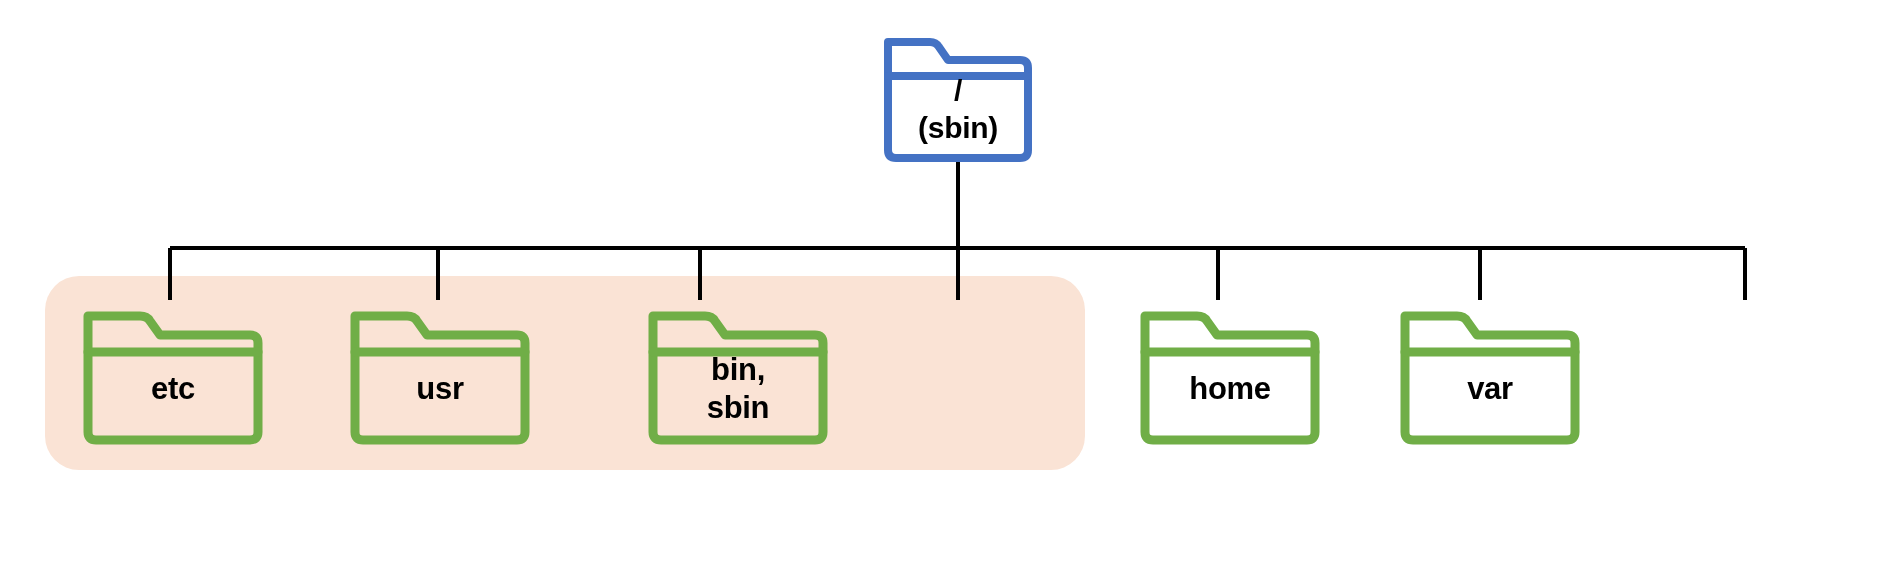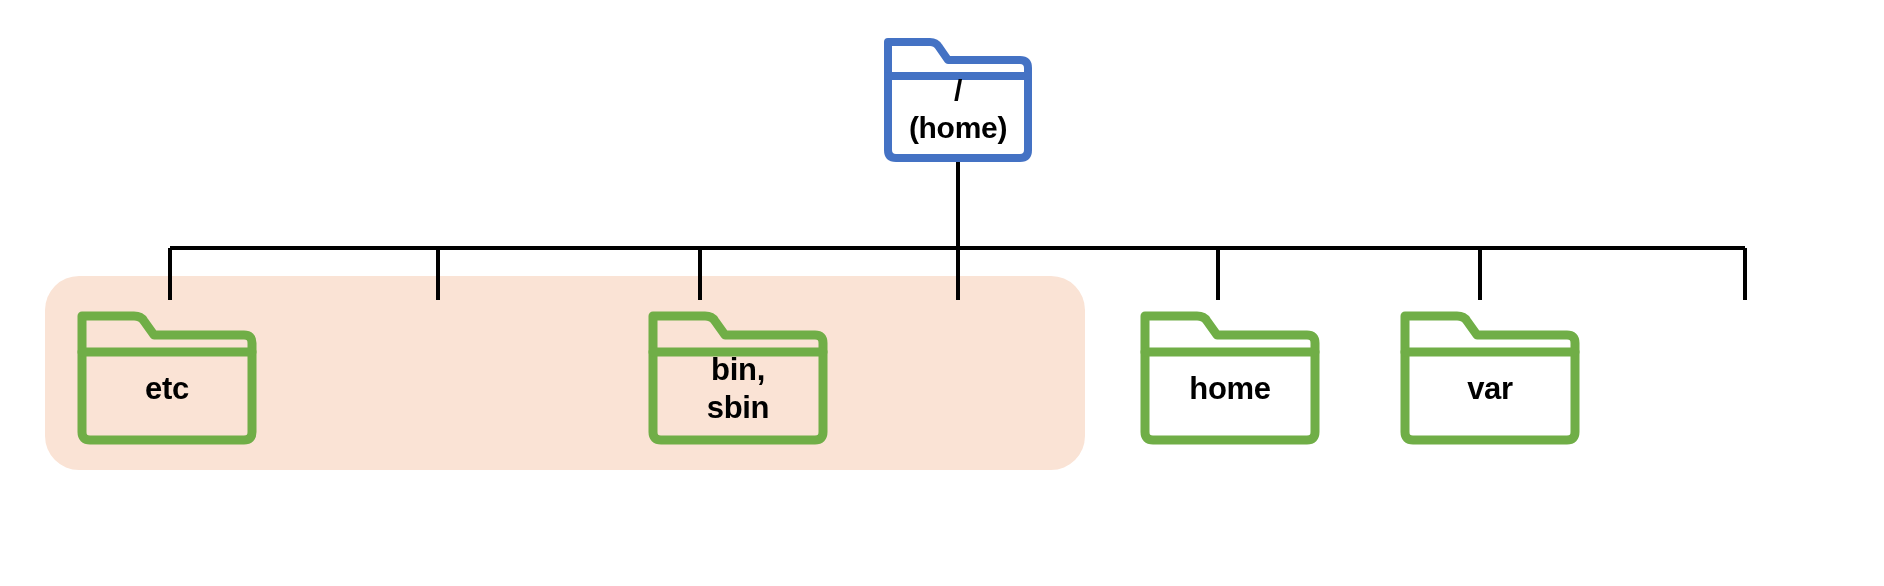--- a/index.html
+++ b/index.html
@@ -125,33 +125,41 @@
                L 150 124
                Q 150 132 142 132
                L 18 132
                Q 10 132 10 124
                Z" fill="#FFFFFF" stroke="#4472C4" stroke-width="8" stroke-linejoin="round" stroke-linecap="round"></path>
 
       <line x1="10" y1="50" x2="150" y2="50" stroke="#4472C4" stroke-width="8" stroke-linecap="round"></line>
     </svg>
     <div class="label">
       <span>/</span>
-      <span>(home)</span>
+      <span>(sbin)</span>
     </div>
   </div>
 
-  <div class="folder" style="left:72px; top:300px;">
+  <div class="folder" style="left:78px; top:300px;">
     <svg viewBox="0 0 190 150">
       <path d="M 10 16 L 62 16 Q 69 16 72 21 L 82 35 L 172 35 Q 180 35 180 43
                L 180 132 Q 180 140 172 140 L 18 140 Q 10 140 10 132 Z" fill="none" stroke="#70AE47" stroke-width="9" stroke-linejoin="round" stroke-linecap="round"></path>
       <line x1="10" y1="52" x2="180" y2="52" stroke="#70AE47" stroke-width="9" stroke-linecap="round"></line>
     </svg>
     <div class="label">etc</div>
   </div>
 
+  <div class="folder" style="left:345px; top:300px;">
+    <svg viewBox="0 0 190 150">
+      <path d="M 10 16 L 62 16 Q 69 16 72 21 L 82 35 L 172 35 Q 180 35 180 43
+               L 180 132 Q 180 140 172 140 L 18 140 Q 10 140 10 132 Z" fill="none" stroke="#70AE47" stroke-width="9" stroke-linejoin="round" stroke-linecap="round"></path>
+      <line x1="10" y1="52" x2="180" y2="52" stroke="#70AE47" stroke-width="9" stroke-linecap="round"></line>
+    </svg>
+    <div class="label">usr</div>
+  </div>
 
   <div class="folder" style="left:643px; top:300px;">
     <svg viewBox="0 0 190 150">
       <path d="M 10 16 L 62 16 Q 69 16 72 21 L 82 35 L 172 35 Q 180 35 180 43
                L 180 132 Q 180 140 172 140 L 18 140 Q 10 140 10 132 Z" fill="none" stroke="#70AE47" stroke-width="9" stroke-linejoin="round" stroke-linecap="round"></path>
       <line x1="10" y1="52" x2="180" y2="52" stroke="#70AE47" stroke-width="9" stroke-linecap="round"></line>
     </svg>
     <div class="label">bin,
 sbin</div>
   </div>

